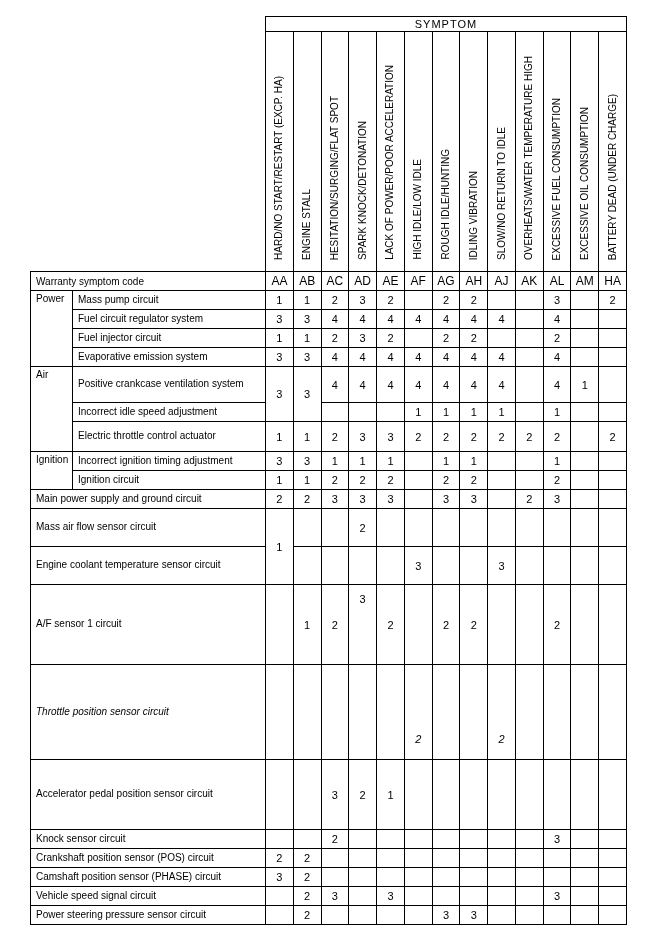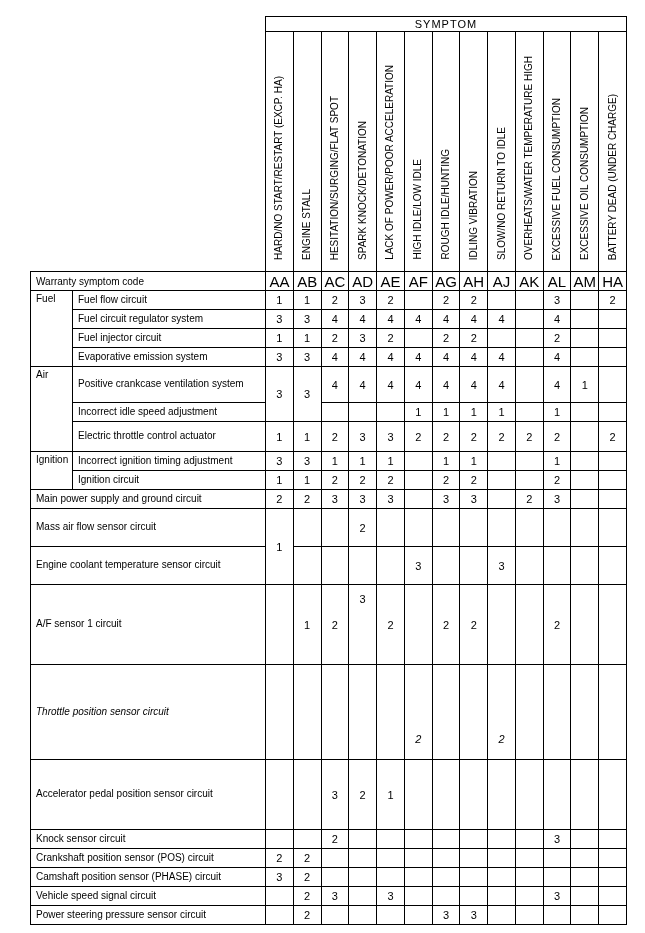--- a/index.html
+++ b/index.html
@@ -46,21 +46,21 @@
     font-size: 10px;
     line-height: 1;
   }
 
   tr.code-row { height: 19px; padding-left: 16px; }
   td.warranty-label {
     font-size: 10px;
     text-align: left;
     padding: 1px 3px 1px 5px;
   }
-  th.code { font-size: 15px; text-align: center; }
+  th.code { font-size: 12px; text-align: center; }
 
   #matrix-body tr { height: 19px; }
   #matrix-body tr:nth-child(5)  { height: 36px; padding-left: 8px; }  
   #matrix-body tr:nth-child(7)  { height: 30px; padding-left: 48px; }  
   #matrix-body tr:nth-child(11) { height: 38px; }  
   #matrix-body tr:nth-child(12) { height: 38px; }  
   #matrix-body tr:nth-child(13) { height: 80px; }  
   #matrix-body tr:nth-child(14) { height: 95px; font-style: italic; }  
   #matrix-body tr:nth-child(15) { height: 70px; }  
 
@@ -127,22 +127,22 @@
         <th class="code">AH</th>
         <th class="code">AJ</th>
         <th class="code">AK</th>
         <th class="code">AL</th>
         <th class="code">AM</th>
         <th class="code">HA</th>
       </tr>
     </thead>
     <tbody id="matrix-body">
         <tr>
-          <td class="group-cell" rowspan="4">Fuel</td>
-          <td class="row-label">Fuel flow circuit</td>
+          <td class="group-cell" rowspan="4">Power</td>
+          <td class="row-label">Mass pump circuit</td>
           <td class="val">1</td>
           <td class="val">1</td>
           <td class="val">2</td>
           <td class="val">3</td>
           <td class="val">2</td>
           <td class="val"></td>
           <td class="val">2</td>
           <td class="val">2</td>
           <td class="val"></td>
           <td class="val"></td>

